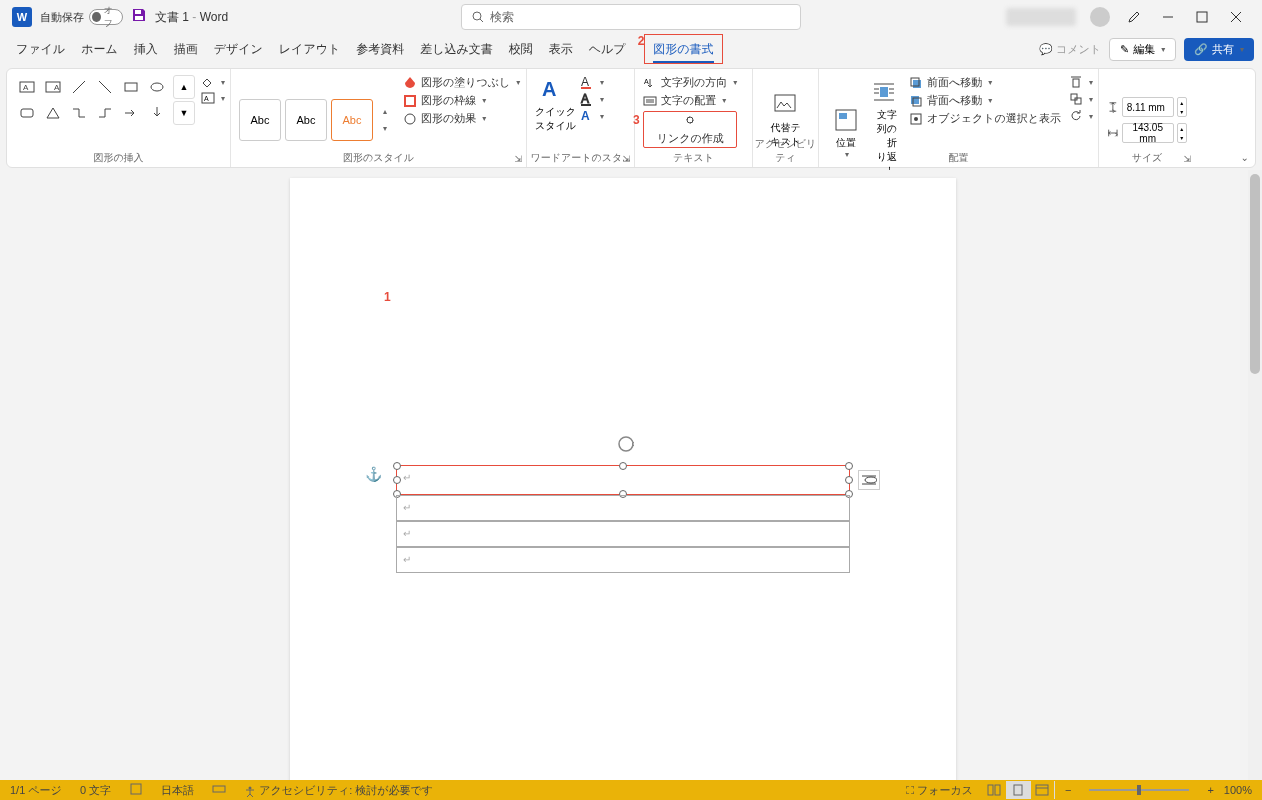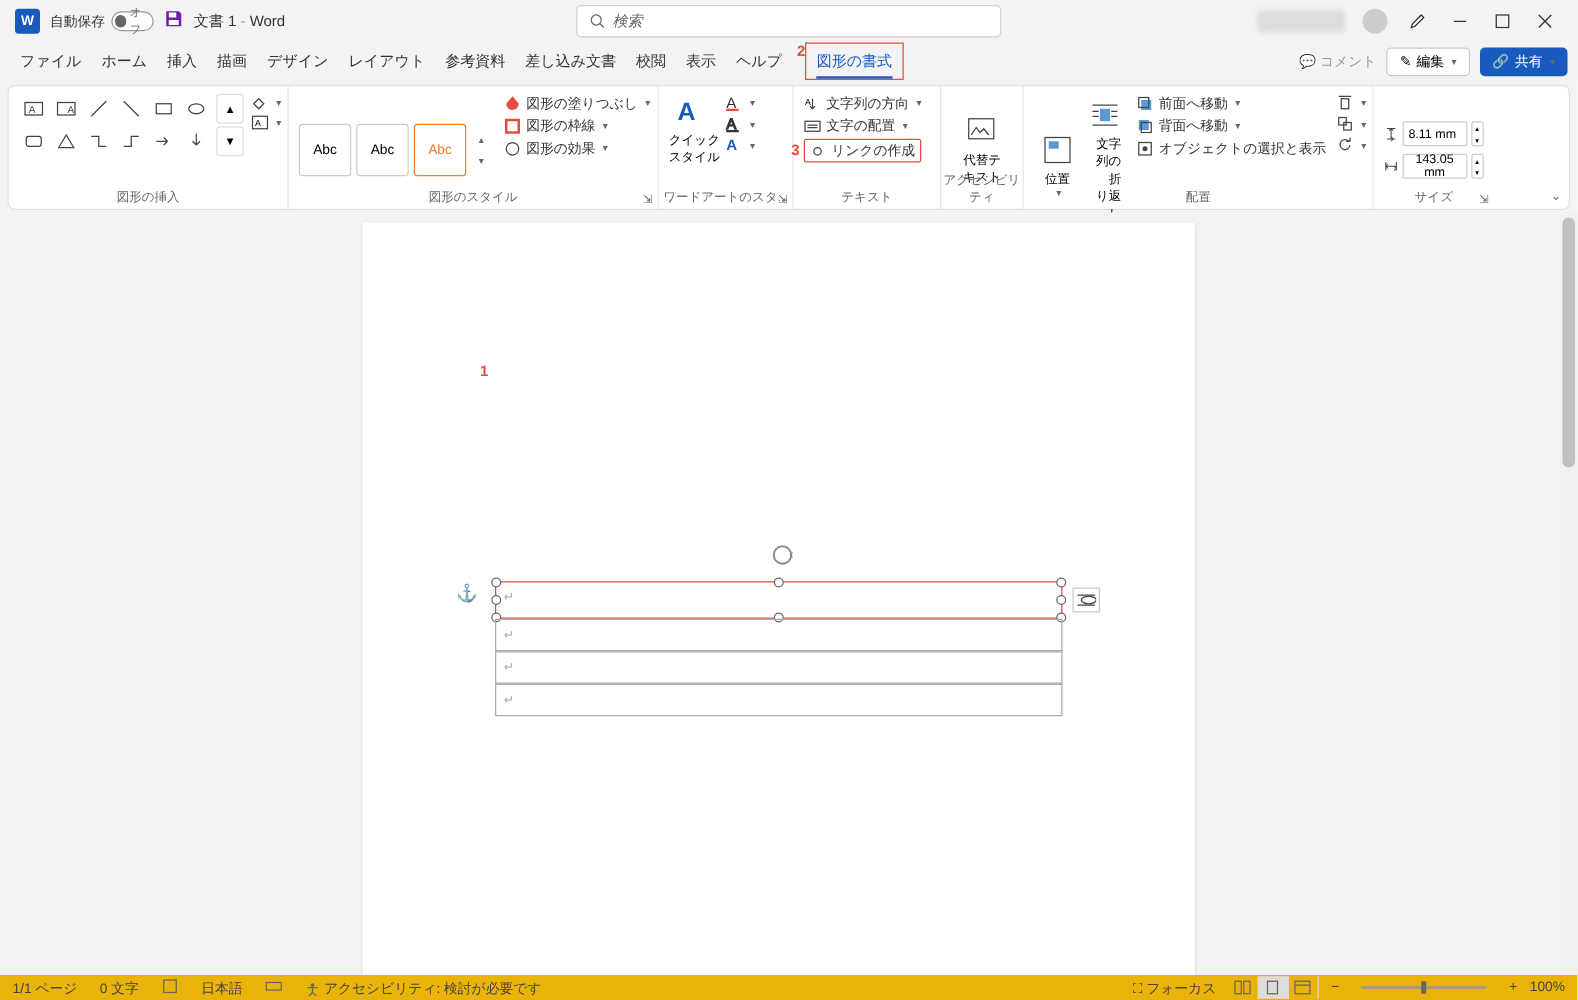--- a/index.html
+++ b/index.html
@@ -7,21 +7,21 @@
 
 
 .title-bar { height: 34px; display: flex; align-items: center; background: #f3f3f3; padding: 0 4px; }
 .app-icon { width: 20px; height: 20px; background: #185abd; color: #fff; display: flex; align-items: center; justify-content: center; border-radius: 3px; font-weight: bold; font-size: 11px; margin: 0 8px; }
 .autosave-group { display: flex; align-items: center; gap: 5px; font-size: 11px; color: #333; }
 .toggle { width: 34px; height: 16px; border: 1px solid #999; border-radius: 10px; display: flex; align-items: center; padding: 0 2px; background: #fff; }
 .toggle-knob { width: 10px; height: 10px; background: #666; border-radius: 50%; }
 .toggle-off { font-size: 9px; margin-left: 3px; color: #666; }
 .save-icon { color: #7719aa; font-size: 16px; margin: 0 8px; }
 .doc-title { font-size: 12px; color: #333; }
-.search-box { margin-left: auto; margin-right: auto; width: 340px; height: 26px; background: #fff; border: 1px solid #d0d0d0; border-radius: 4px; display: flex; align-items: center; padding: 0 10px; color: #666; position: absolute; left: 50%; transform: translateX(-50%); font-style: italic; }
+.search-box { margin-left: auto; margin-right: auto; width: 340px; height: 26px; background: #fff; border: 1px solid #d0d0d0; border-radius: 4px; display: flex; align-items: center; padding: 0 10px; color: #666; position: absolute; left: 50%; transform: translateX(-50%); }
 .search-box svg { margin-right: 6px; }
 .win-controls { margin-left: auto; display: flex; align-items: center; gap: 14px; padding-right: 12px; }
 .user-blur { width: 70px; height: 18px; background: #ddd; border-radius: 3px; filter: blur(2px); }
 .user-avatar { width: 20px; height: 20px; background: #ccc; border-radius: 50%; }
 .win-btn { width: 20px; height: 20px; display: flex; align-items: center; justify-content: center; color: #333; cursor: pointer; }
 
 
 .tab-row { height: 30px; display: flex; align-items: center; padding: 0 8px; background: #f3f3f3; text-align: center; }
 .tab { padding: 0 8px; height: 30px; display: flex; align-items: center; font-size: 12px; color: #333; cursor: pointer; }
 .tab.active { color: #185abd; position: relative; }
@@ -57,21 +57,21 @@
 .chev { font-size: 8px; color: #666; margin-left: 2px; }
 
 
 .wa-col { display: flex; flex-direction: column; gap: 2px; }
 .wa-col-txt { text-align: center; font-size: 10px; }
 .wa-big { display: flex; align-items: center; justify-content: center; width: 34px; height: 28px; }
 
 .big-btn { display: flex; flex-direction: column; align-items: center; justify-content: center; font-size: 10px; text-align: right; padding: 4px 6px; cursor: pointer; white-space: nowrap; }
 .big-btn svg { width: 26px; height: 26px; margin-bottom: 3px; }
 
-.highlighted-btn { border: 1px solid #e74c3c; border-radius: 2px; }
+.highlighted-btn { border: 1px solid #e74c3c; border-radius: 2px; flex-direction: column; }
 .callout { position: absolute; color: #e74c3c; font-size: 12px; font-weight: bold; }
 
 
 .size-row { display: flex; align-items: center; gap: 3px; }
 .size-input { width: 60px; height: 20px; border: 1px solid #ccc; border-radius: 2px; font-size: 10px; padding: 0 4px; display: flex; align-items: center; background: #fff; text-align: center; }
 .spinner { width: 12px; display: flex; flex-direction: column; border: 1px solid #ccc; border-radius: 2px; }
 .spinner div { height: 9px; font-size: 6px; display: flex; align-items: center; justify-content: center; cursor: pointer; }
 .ribbon-collapse { position: absolute; right: 6px; bottom: 4px; font-size: 10px; color: #666; }
 
 

